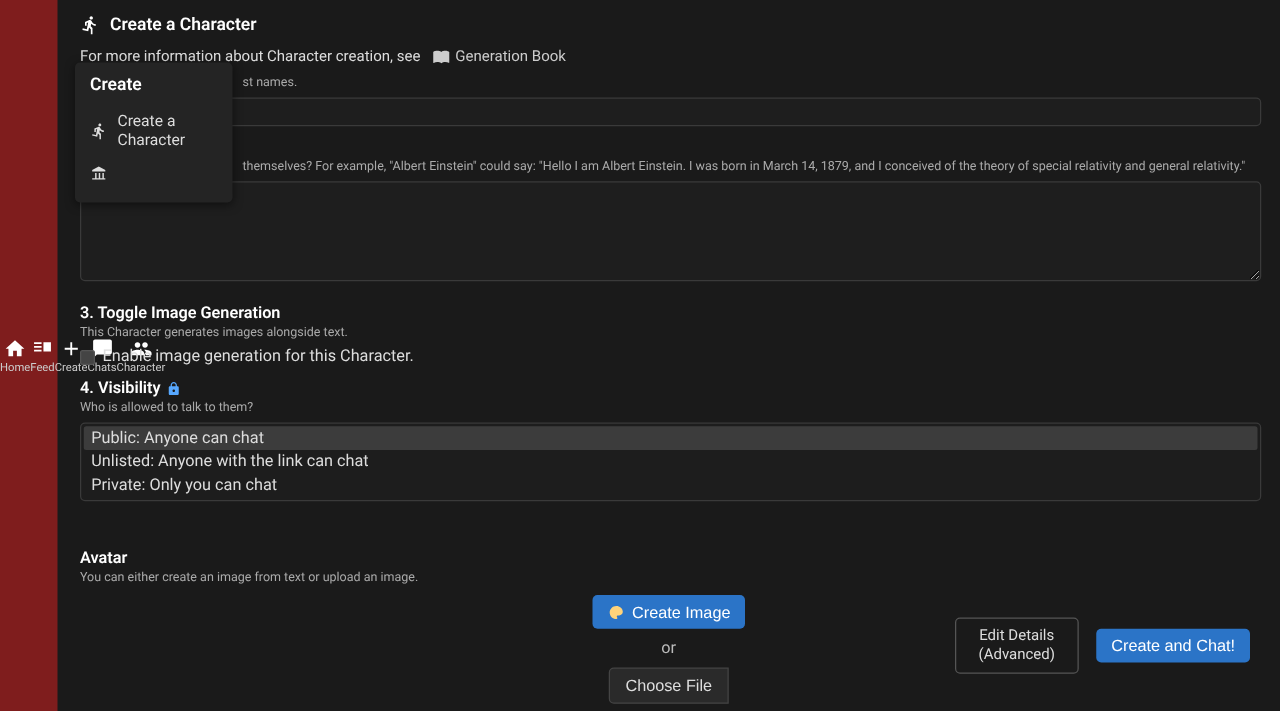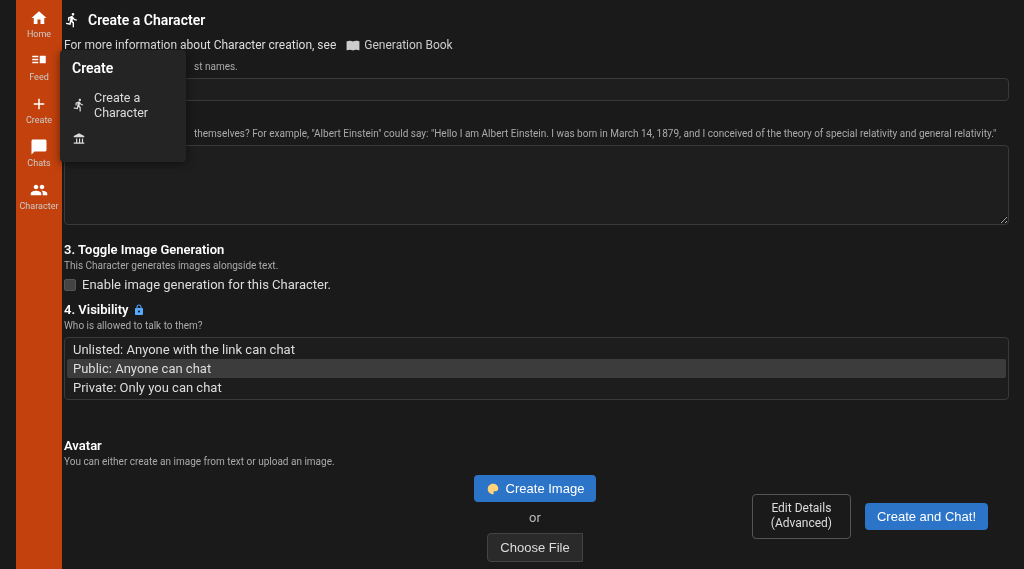--- a/index.html
+++ b/index.html
@@ -8,26 +8,26 @@
     color: #e0e0e0;
     font-family: -apple-system, BlinkMacSystemFont, "Segoe UI", Roboto, Arial, sans-serif;
     font-size: 13px;
     width: 1024px;
     height: 569px;
     overflow: hidden;
     position: relative;
   }
   .sidebar {
     position: absolute;
-    left: 16px; top: 0;
+    left: 0; top: 0;
     width: 46px;
     height: 100%;
-    background: #c2410c;
-    display: flex;
-    flex-direction: column;
+    background: #7f1d1d;
+    display: flex;
+    flex-direction: row;
     align-items: center;
     padding-top: 4px;
   }
   .sidebar-item {
     display: flex;
     flex-direction: column;
     align-items: center;
     gap: 2px;
     padding: 5px 0 8px 0;
     cursor: pointer;
@@ -163,21 +163,21 @@
     border-radius: 0 4px 4px 0;
     margin-left: -8px;
     width: 230px;
     background: #1e1e1e;
   }
   .choose-file-btn {
     border-radius: 4px 0 0 4px;
   }
   .footer-actions {
     position: absolute;
-    right: 36px;
+    right: 24px;
     bottom: 30px;
     display: flex;
     gap: 14px;
     align-items: center;
   }
   .btn-outline {
     background: #1a1a1a;
     border: 1px solid #555;
     color: #ddd;
     padding: 6px 18px;
@@ -287,22 +287,22 @@
   </div>
 
   <div class="section-heading">
     <span>4. Visibility</span>
     <svg class="lock-icon" width="12" height="12" viewBox="0 0 24 24" fill="currentColor">
         <path d="M18 8h-1V6c0-2.76-2.24-5-5-5S7 3.24 7 6v2H6c-1.1 0-2 .9-2 2v10c0 1.1.9 2 2 2h12c1.1 0 2-.9 2-2V10c0-1.1-.9-2-2-2zm-6 9c-1.1 0-2-.9-2-2s.9-2 2-2 2 .9 2 2-.9 2-2 2zM9 8V6c0-1.66 1.34-3 3-3s3 1.34 3 3v2H9z"></path>
       </svg>
   </div>
   <div class="hint">Who is allowed to talk to them?</div>
   <div class="visibility-list">
+    <div class="visibility-option selected">Public: Anyone can chat</div>
     <div class="visibility-option">Unlisted: Anyone with the link can chat</div>
-    <div class="visibility-option selected">Public: Anyone can chat</div>
     <div class="visibility-option">Private: Only you can chat</div>
   </div>
 
   <div style="height:18px"></div>
   <div class="section-heading">Avatar</div>
   <div class="hint">You can either create an image from text or upload an image.</div>
   <div class="avatar-row">
     <button class="btn btn-primary">
       <svg width="14" height="14" viewBox="0 0 24 24" fill="#ffd37a">
           <path d="M12 3c-4.97 0-9 4.03-9 9s4.03 9 9 9c.83 0 1.5-.67 1.5-1.5 0-.39-.15-.74-.39-1.01-.23-.26-.38-.61-.38-.99 0-.83.67-1.5 1.5-1.5H16c2.76 0 5-2.24 5-5 0-4.42-4.03-8-9-8z"></path>

